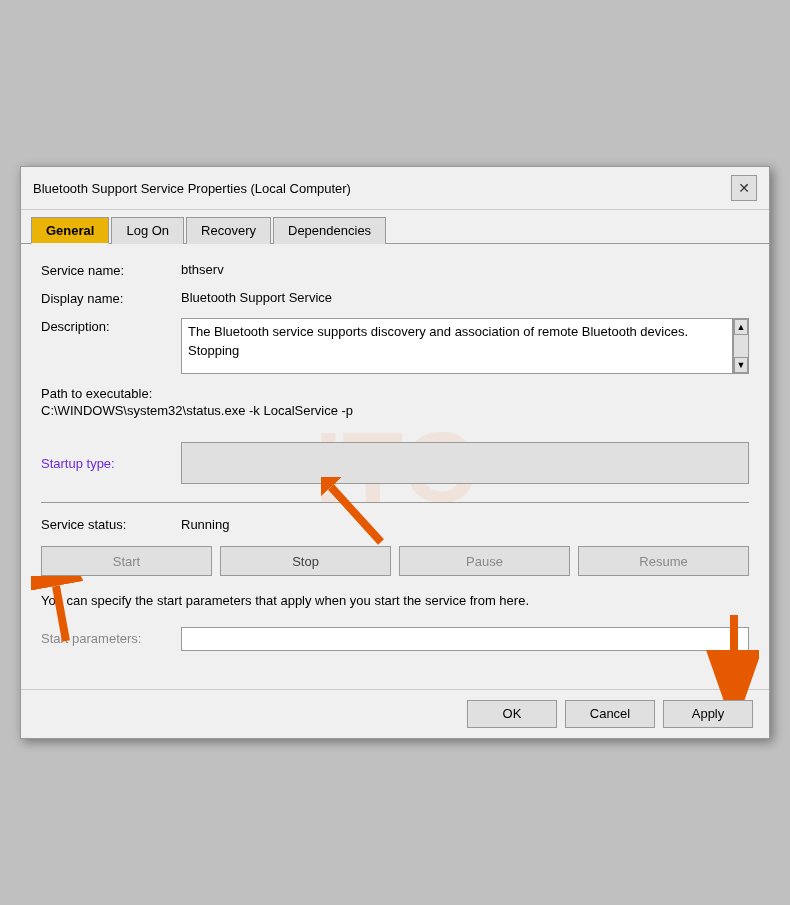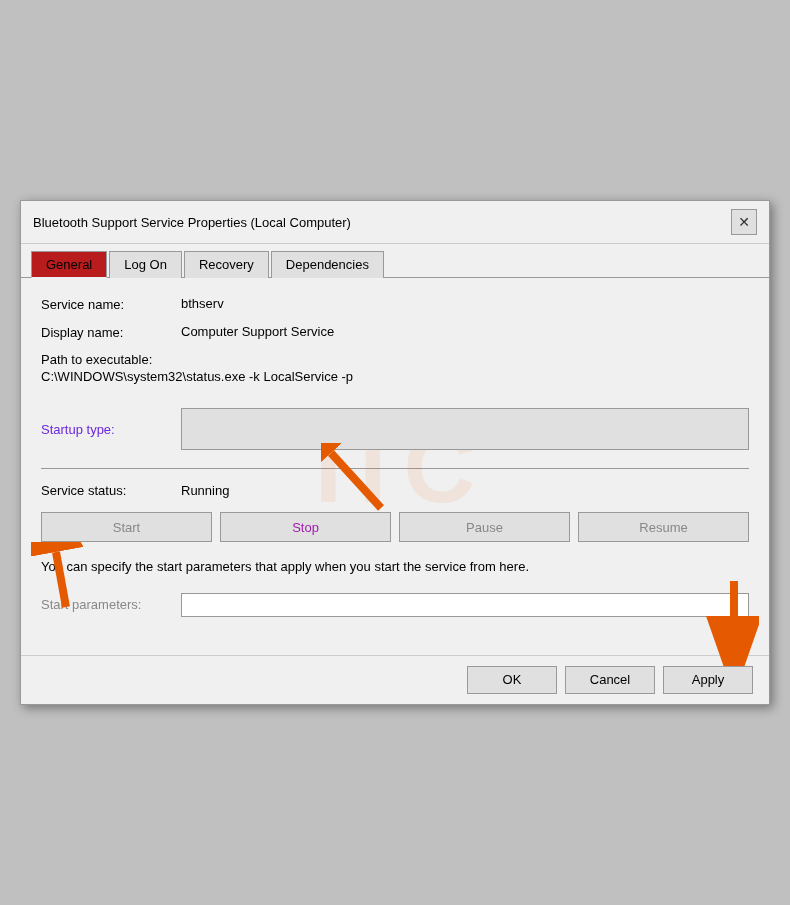--- a/index.html
+++ b/index.html
@@ -55,23 +55,24 @@
       border: 1px solid #999;
       border-bottom: none;
       cursor: pointer;
       background: #e0e0e0;
       margin-right: 2px;
       font-size: 13px;
       position: relative;
       top: 1px;
     }
     .tab.active {
-      background: #b91c1c;
+      background: #eab308;
       border-bottom: 1px solid #f0f0f0;
       z-index: 1;
+      font-weight: bold;
     }
     .content {
       padding: 18px 20px;
       background: #f0f0f0;
     }
     .field-row {
       display: flex;
       align-items: flex-start;
       margin-bottom: 12px;
     }
@@ -184,21 +185,21 @@
     .service-btn {
       flex: 1;
       height: 30px;
       border: 1px solid #999;
       background: #e0e0e0;
       font-size: 13px;
       cursor: pointer;
       color: #888;
     }
     .service-btn.active {
-      color: #a21caf;
+      color: #404040;
       background: #e0e0e0;
     }
     .help-text {
       font-size: 13px;
       color: #000;
       margin-bottom: 16px;
       line-height: 1.4;
     }
     .start-params-row {
       display: flex;
@@ -285,23 +286,34 @@
 
     <div class="content">
 
       <div class="field-row">
         <span class="field-label">Service name:</span>
         <span class="field-value">bthserv</span>
       </div>
 
       <div class="field-row">
         <span class="field-label">Display name:</span>
-        <span class="field-value">Computer Support Service</span>
-      </div>
-
+        <span class="field-value">Bluetooth Support Service</span>
+      </div>
+
+      <div class="field-row">
+        <span class="field-label">Description:</span>
+        <div class="description-wrapper">
+          <div class="description-text">The Bluetooth service supports discovery and association of remote Bluetooth devices.  Stopping</div>
+          <div class="scrollbar">
+            <div class="scroll-arrow">▲</div>
+            <div style="flex:1"></div>
+            <div class="scroll-arrow">▼</div>
+          </div>
+        </div>
+      </div>
 
       <div class="path-section">
         <div class="path-label">Path to executable:</div>
         <div class="path-value">C:\WINDOWS\system32\status.exe -k LocalService -p</div>
       </div>
 
       <div class="startup-row" style="position:relative;">
         <span class="startup-label">Startup type:</span>
         <div class="select-wrapper">
           <select class="select-dropdown" style="width:100%;height:26px;border:1px solid #999;background:#e0e0e0;font-size:13px;padding:20px 8px;cursor:pointer;">

